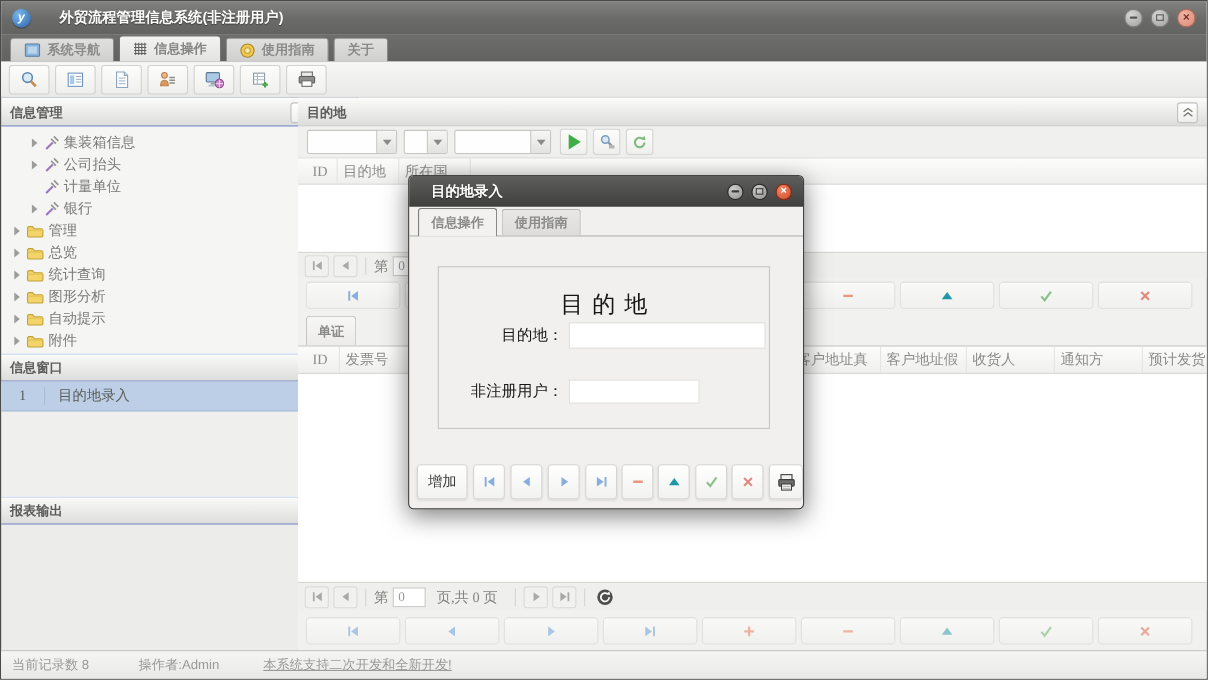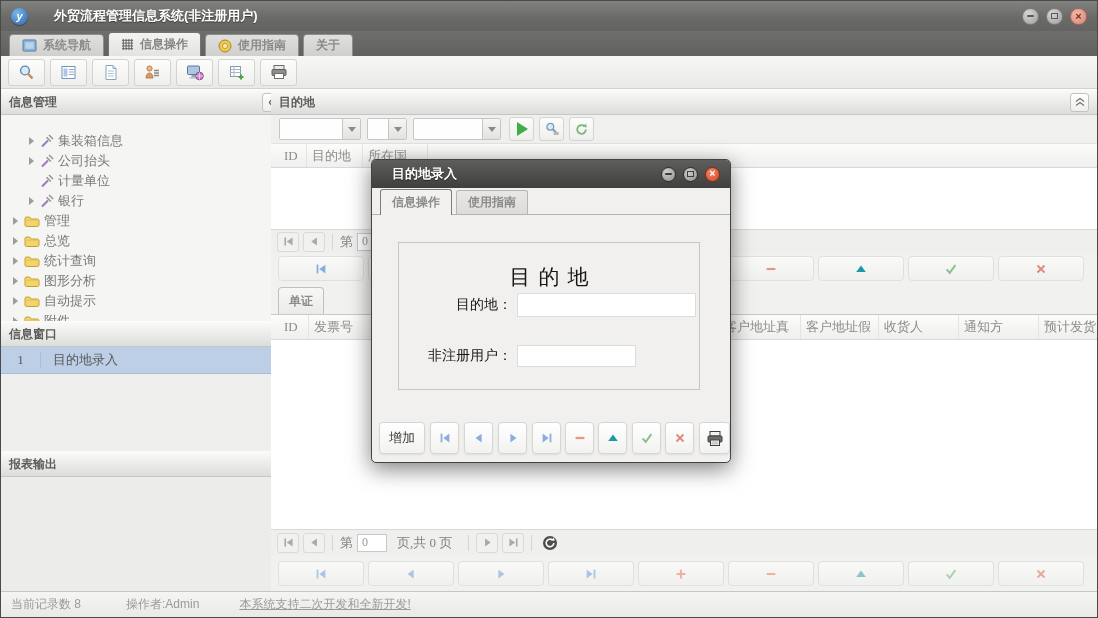--- a/index.html
+++ b/index.html
@@ -53,22 +53,22 @@
     border-bottom:1px solid #c6c6c4; display:flex; align-items:center; padding:0 8px;
     font-size:12px; font-weight:bold; color:#5c5c5a; }
   .hdr-tools { margin-left:auto; display:flex; align-items:center; gap:3px; }
   .sq-btn { width:19px; height:19px; border:1px solid #c2c2c0; border-radius:3px;
     background:linear-gradient(#ffffff,#eeeeec); display:flex; align-items:center;
     justify-content:center; color:#6a6a68; font-size:12px; font-weight:bold; line-height:1; }
   .flat-ico { color:#c6c6c4; font-size:14px; font-weight:bold; width:14px; text-align:center; }
 
   
   .sidebar { position:absolute; left:0; top:88px; width:324px; bottom:26px;
-    background:#1d4ed8; border-right:3px solid #0c4a6e; }
-  .tree { position:absolute; left:0; right:0; top:26px; height:206px; background:#f5f5f3; padding-top:16px; }
+    background:#1d4ed8; border-right:1px solid #0c4a6e; }
+  .tree { position:absolute; left:0; right:0; top:26px; height:206px; background:#f5f5f3; padding-top:5px; }
   .tree-row { height:20px; display:flex; align-items:center; gap:4px; font-size:13px; color:#7a7a78; }
   .tree-row.lvl1 { padding-left:12px; }
   .tree-row.lvl2 { padding-left:28px; }
   .tree-row.noarrow { padding-left:39px;text-align:center; }
   .tri-r { width:0; height:0; border-left:5px solid #9c9c9a;
     border-top:4px solid transparent; border-bottom:4px solid transparent; margin-right:2px; }
 
   .iw-body { position:absolute; left:0; right:0; top:258px; height:104px; background:#efefed; }
   .iw-row { height:27px; display:flex; align-items:center; background:#bccfe6;
     border-bottom:1px solid #a9bdd6; font-size:13px; color:#5a5a58; }

